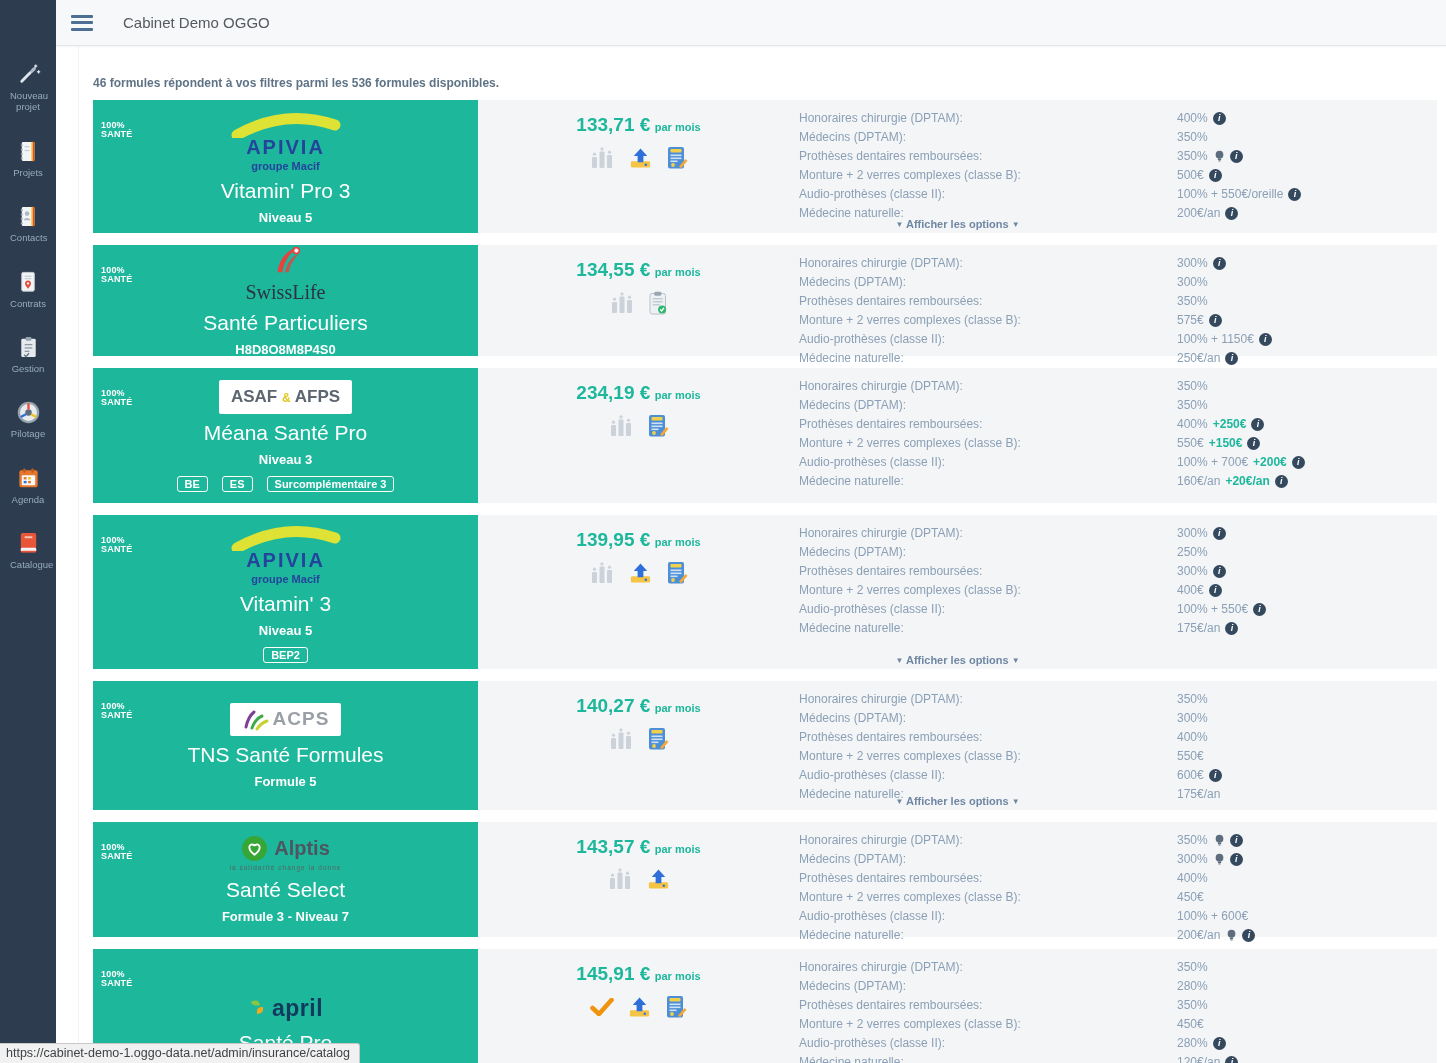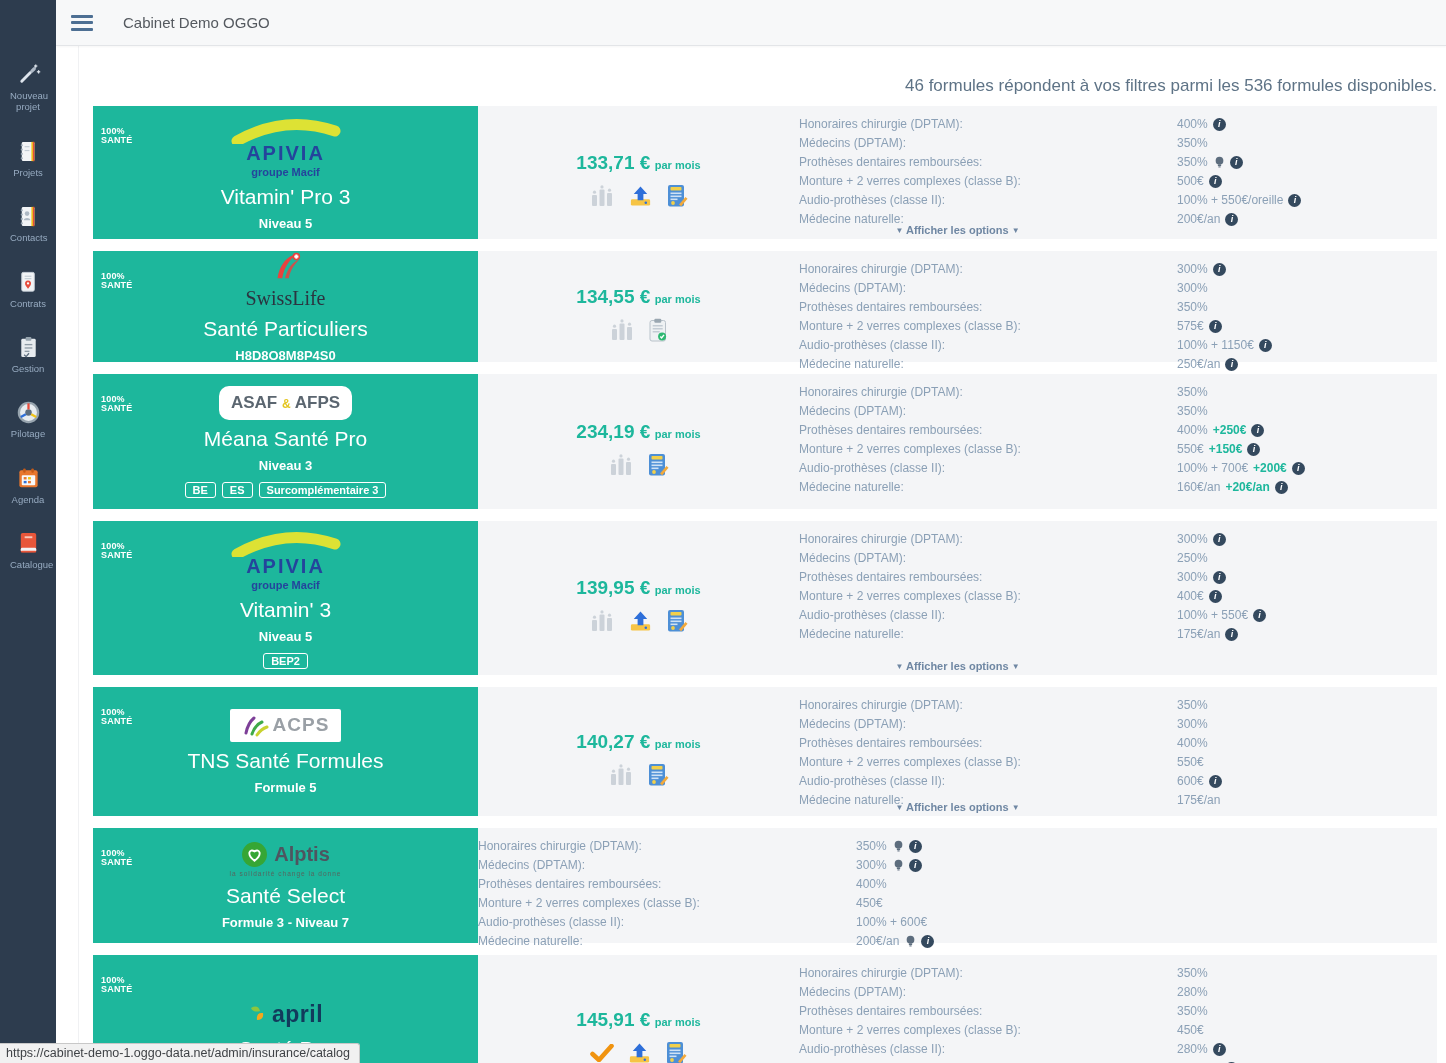--- a/index.html
+++ b/index.html
@@ -21,38 +21,38 @@
     box-shadow:0 1px 2px rgba(0,0,0,0.04); z-index:2; }
   .hamburger { width:22px; margin-left:15px; cursor:pointer; }
   .hamburger span { display:block; height:3px; background:#4d6f93; border-radius:1px; margin-bottom:3.5px; }
   .hamburger span:last-child { margin-bottom:0; }
   .htitle { margin-left:30px; font-size:15px; color:#54595f; }
 
   
   .content { position:absolute; left:56px; right:0; top:46px; bottom:0; background:#fff; }
   .content-inner { position:absolute; left:22px; right:0; top:0; bottom:0;
     border-left:1px solid #f0f1f3; padding:30px 9px 0 14px; }
-  .filter-summary { font-size:17px; font-weight:400; color:#5e7386; margin-bottom:10px;text-align:right; }
+  .filter-summary { font-size:12px; font-weight:700; color:#5e7386; margin-bottom:10px; }
 
   .rows { }
   .row { display:flex; margin-bottom:12px; }
   .card { width:385px; flex:0 0 385px; background:#1db79c; position:relative;
     display:flex; flex-direction:column; align-items:center; justify-content:center;
     color:#fff; cursor:pointer; }
   .sante-badge { position:absolute; left:8px; top:21px; font-size:9px; font-weight:800;
     line-height:1.05; letter-spacing:0.2px; color:#fff; }
   .sante-badge span { display:block; }
   .product { font-size:21px; margin-top:7px; }
   .subtitle { font-size:13px; font-weight:700; margin-top:7px; }
-  .badges { display:flex; gap:6px; margin-top:9px; }
+  .badges { display:flex; gap:14px; margin-top:9px; }
   .badge-pill { border:1px solid #fff; border-radius:3px; padding:1px 7px;
     font-size:11px; font-weight:700; color:#fff; }
 
   .panel { flex:1; background:#f4f5f7; position:relative; display:flex; }
-  .price-col { width:321px; flex:0 0 321px; display:flex; flex-direction:column; align-items:center;justify-content:center; }
+  .price-col { width:321px; flex:0 0 321px; display:flex; flex-direction:column; align-items:center; }
   .price-line { margin-top:14px; white-space:nowrap; }
   .price { font-size:19px; font-weight:700; color:#1db79c; }
   .per { font-size:11px; font-weight:700; color:#1db79c; }
   .actions { margin-top:10px; display:flex; align-items:center; gap:13px; }
   .actions svg { display:block; cursor:pointer; }
 
   .details { flex:1; padding-top:9px; font-size:12px; color:#8ba0b6; }
   .dline { display:flex; line-height:19px; }
   .dl { flex:0 0 378px; }
   .dv { flex:1; display:flex; align-items:center; }
@@ -66,21 +66,21 @@
     font-size:11px; font-weight:700; color:#6f87a3; cursor:pointer; white-space:nowrap; }
   .options-toggle .tri { font-size:8px; vertical-align:1px; }
 
   
   .lg-apivia { text-align:center; }
   .apivia-name { font-size:20px; font-weight:800; color:#24449c; letter-spacing:2px;
     background:#1db79c; margin-top:-6px; }
   .apivia-sub { font-size:11px; font-weight:700; color:#24449c; margin-top:1px; }
   .lg-swisslife { text-align:center; }
   .swisslife-name { font-family:"Liberation Serif", serif; font-size:20px; color:#2b3440; margin-top:1px; }
-  .lg-asaf { background:#fff; border-radius:10px; padding:7px 12px; font-weight:700; font-size:17px; color:#5b6670; }
+  .lg-asaf { background:#fff; border-radius:2px; padding:7px 12px; font-weight:700; font-size:17px; color:#5b6670; }
   .lg-asaf .amp { color:#e3c51f; font-size:12px; }
   .lg-acps { background:#fff; border-radius:2px; padding:5px 12px; display:flex; align-items:center; gap:4px; }
   .acps-name { font-size:19px; font-weight:700; color:#9aa0a6; letter-spacing:1px; }
   .lg-alptis { text-align:center; }
   .alptis-top { display:flex; align-items:center; justify-content:center; gap:6px; }
   .alptis-name { font-size:20px; font-weight:700; color:#4e5560; }
   .alptis-tag { font-size:6.5px; color:#55655f; letter-spacing:1px; margin-top:2px; }
   .lg-april { display:flex; align-items:center; justify-content:center; gap:2px; }
   .april-name { font-size:23px; font-weight:800; color:#123a5c; letter-spacing:0.5px; }
 
@@ -701,20 +701,41 @@
                   <span class="alptis-name">Alptis</span>
                 </div>
                 <div class="alptis-tag">la solidarité change la donne</div>
               </div>
             </div>
       <div class="product">Santé Select</div>
       <div class="subtitle">Formule 3 - Niveau 7</div>
 
     </div>
     <div class="panel">
+      <div class="price-col">
+        <div class="price-line">
+          <span class="price">143,57 €</span>
+          <span class="per">par mois</span>
+        </div>
+        <div class="actions">
+                <svg width="26" height="22" viewBox="0 0 26 22">
+                  <circle cx="5.5" cy="7.2" r="1.6" fill="#ccd2d9"></circle>
+                  <circle cx="13" cy="1.9" r="1.6" fill="#ccd2d9"></circle>
+                  <circle cx="20.5" cy="5.2" r="1.6" fill="#ccd2d9"></circle>
+                  <rect x="3" y="10" width="5" height="11" rx="1" fill="#ccd2d9"></rect>
+                  <rect x="10.5" y="4.5" width="5" height="16.5" rx="1" fill="#ccd2d9"></rect>
+                  <rect x="18" y="8" width="5" height="13" rx="1" fill="#ccd2d9"></rect>
+                </svg>
+                <svg width="25" height="22" viewBox="0 0 26 22">
+                  <rect x="3" y="14.5" width="20" height="6.5" rx="1.5" fill="#f6c445"></rect>
+                  <path d="M13 1 L20 9 H16 V15.5 H10 V9 H6 Z" fill="#2e6fd9"></path>
+                  <circle cx="18.5" cy="18" r="1.3" fill="#2e6fd9"></circle>
+                </svg>
+              </div>
+      </div>
       <div class="details">
               <div class="dline">
                 <span class="dl">Honoraires chirurgie (DPTAM):</span>
                 <span class="dv">
                   <span>350%</span>
                   <svg class="ic-bulb" width="11" height="13" viewBox="0 0 12 14">
                     <circle cx="6" cy="5" r="4.2" fill="#5d6d7e"></circle>
                     <rect x="4.2" y="9" width="3.6" height="1.8" fill="#5d6d7e"></rect>
                     <rect x="4.8" y="11.2" width="2.4" height="1.2" fill="#5d6d7e"></rect>
                   </svg>

